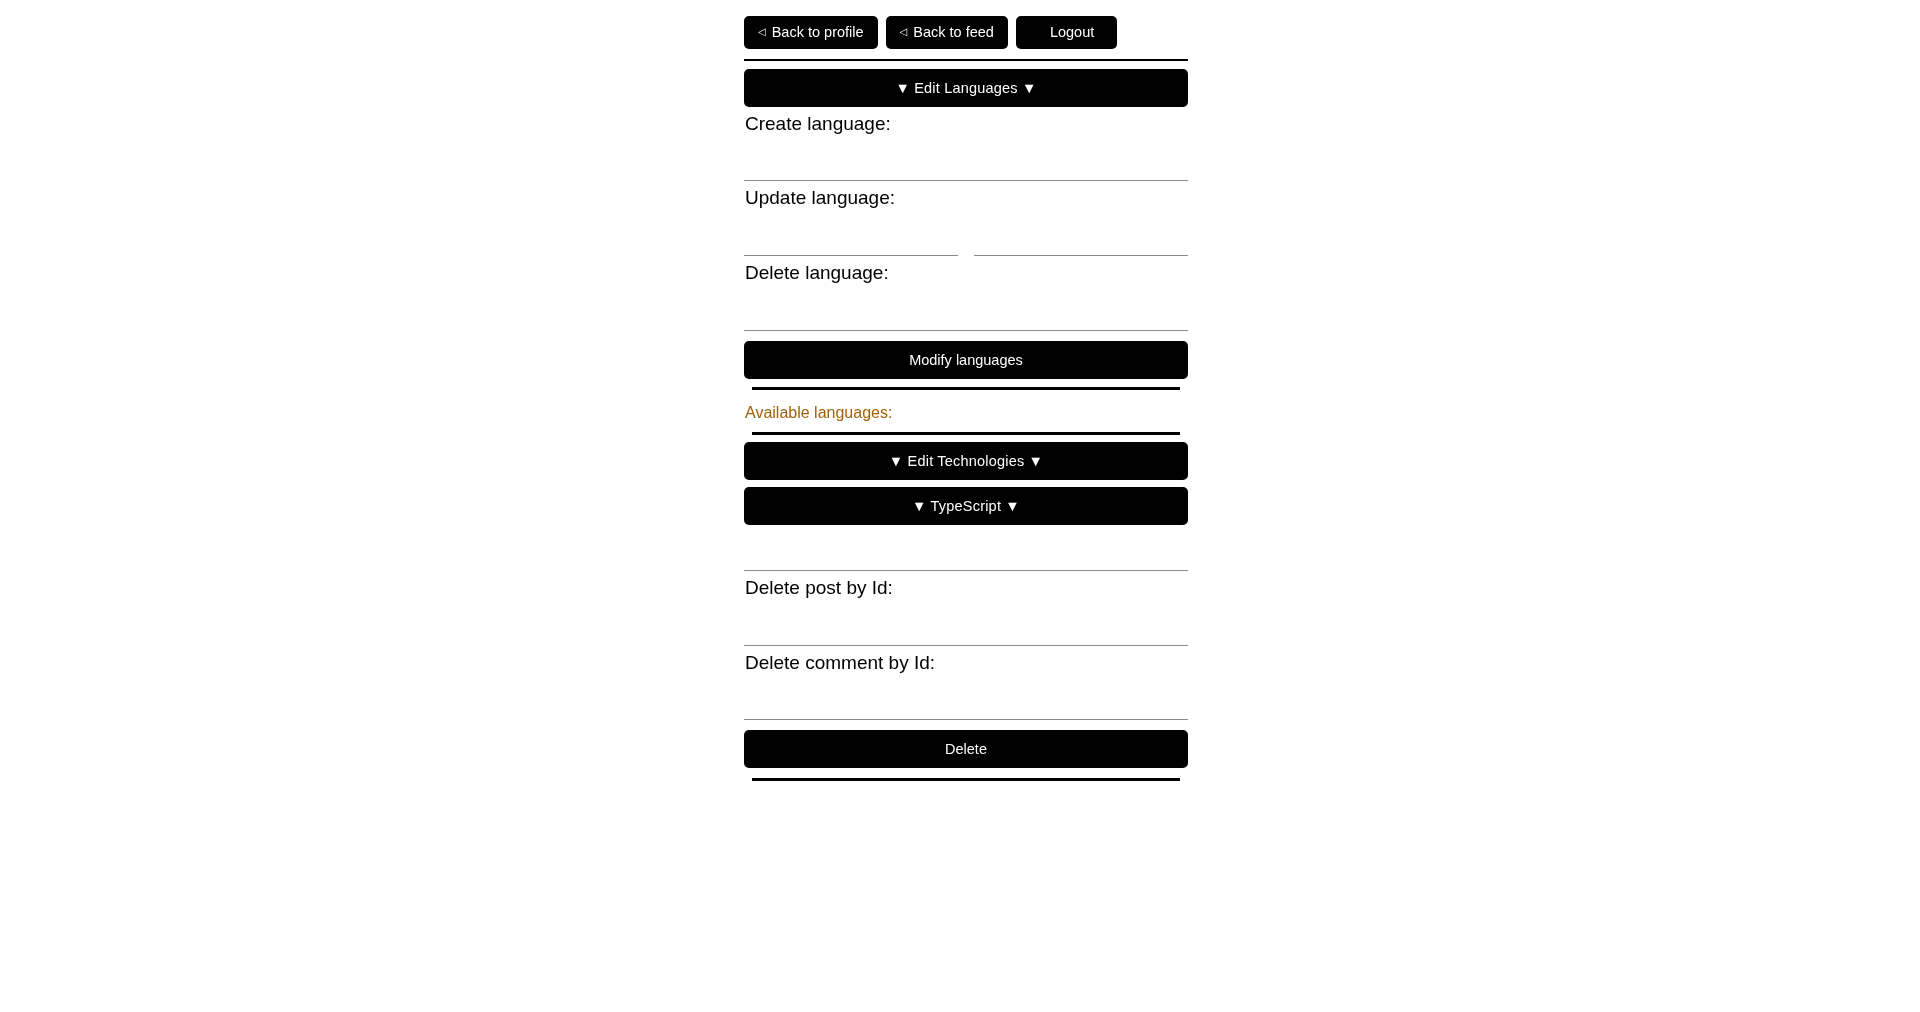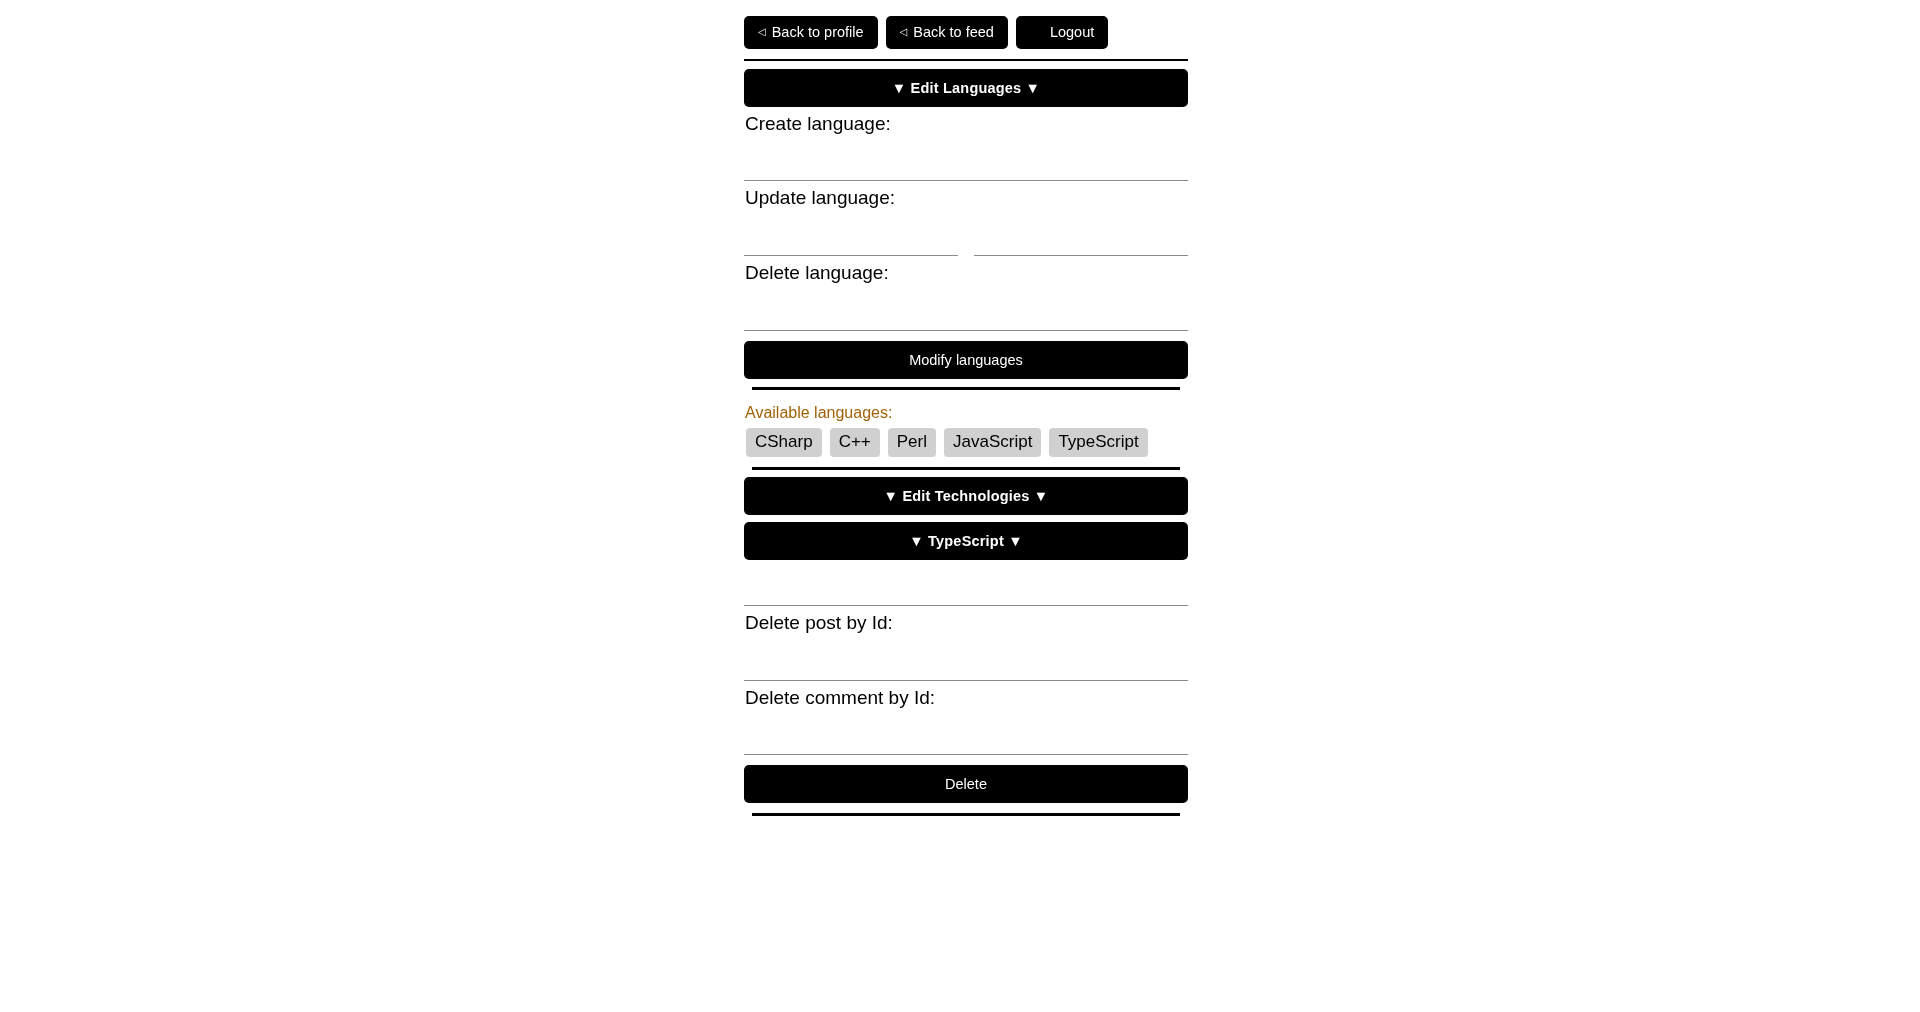--- a/index.html
+++ b/index.html
@@ -43,39 +43,39 @@
     align-items: center;
     gap: 6px;
     white-space: nowrap;
   }
   .btn .tri {
     font-size: 10px;
     line-height: 1;
     position: relative;
     top: 0px;
   }
-  .btn-logout { padding-left: 34px; padding-right: 14px; }
+  .btn-logout { padding-left: 34px; padding-right: 23px; }
 
   .rule {
     height: 0;
     border-top: 2px solid #000000;
     margin: 10px 0 8px 0;
   }
 
   .section-btn {
     display: block;
     width: 100%;
     box-sizing: border-box;
     background: #000000;
     color: #ffffff;
     border: none;
     border-radius: 5px;
     font-family: "Liberation Sans", sans-serif;
     font-size: 14.5px;
-    font-weight: bold;
+    font-weight: normal;
     padding: 11px 0;
     text-align: center;
     cursor: pointer;
     letter-spacing: 0.2px;
   }
   .wide-btn {
     display: block;
     width: 100%;
     box-sizing: border-box;
     background: #000000;
@@ -192,27 +192,20 @@
     </div>
 
     <div class="field-label">Delete language:</div>
     <input class="inp" type="text" value="" style="">
 
     <div class="spacer-sm"></div>
     <button class="wide-btn">Modify languages</button>
     <div class="top-rule"></div>
 
     <div class="avail-label">Available languages:</div>
-    <div class="chips">
-      <button class="chip">CSharp</button>
-      <button class="chip">C++</button>
-      <button class="chip">Perl</button>
-      <button class="chip">JavaScript</button>
-      <button class="chip">TypeScript</button>
-    </div>
     <div class="chips-rule"></div>
 
     <div class="stack-gap"></div>
     <button class="section-btn">▼ Edit Technologies ▼</button>
 
     <div class="stack-gap"></div>
     <button class="section-btn">▼ TypeScript ▼</button>
 
     <input class="inp" type="text" value="" style="">
 

